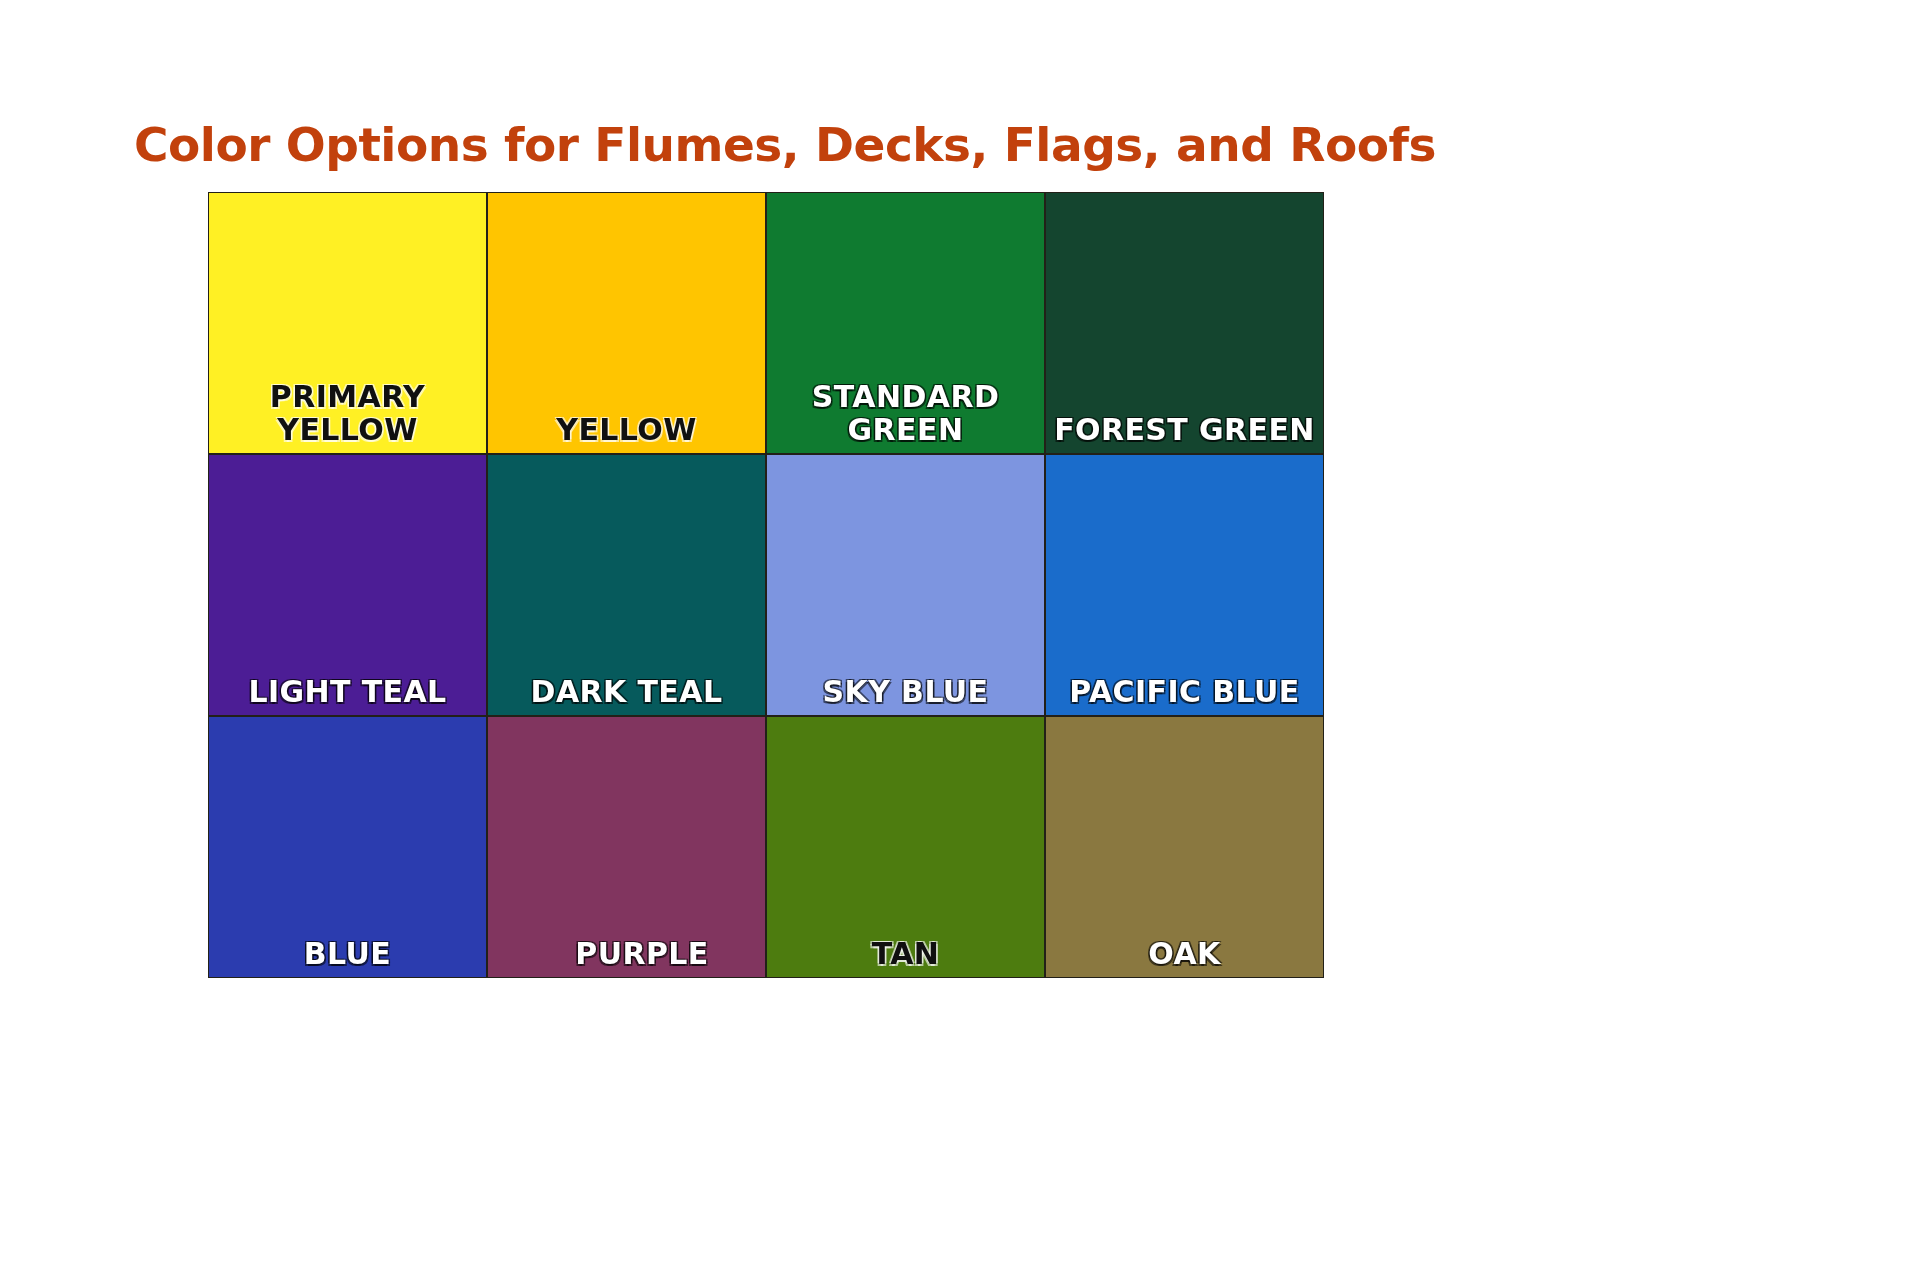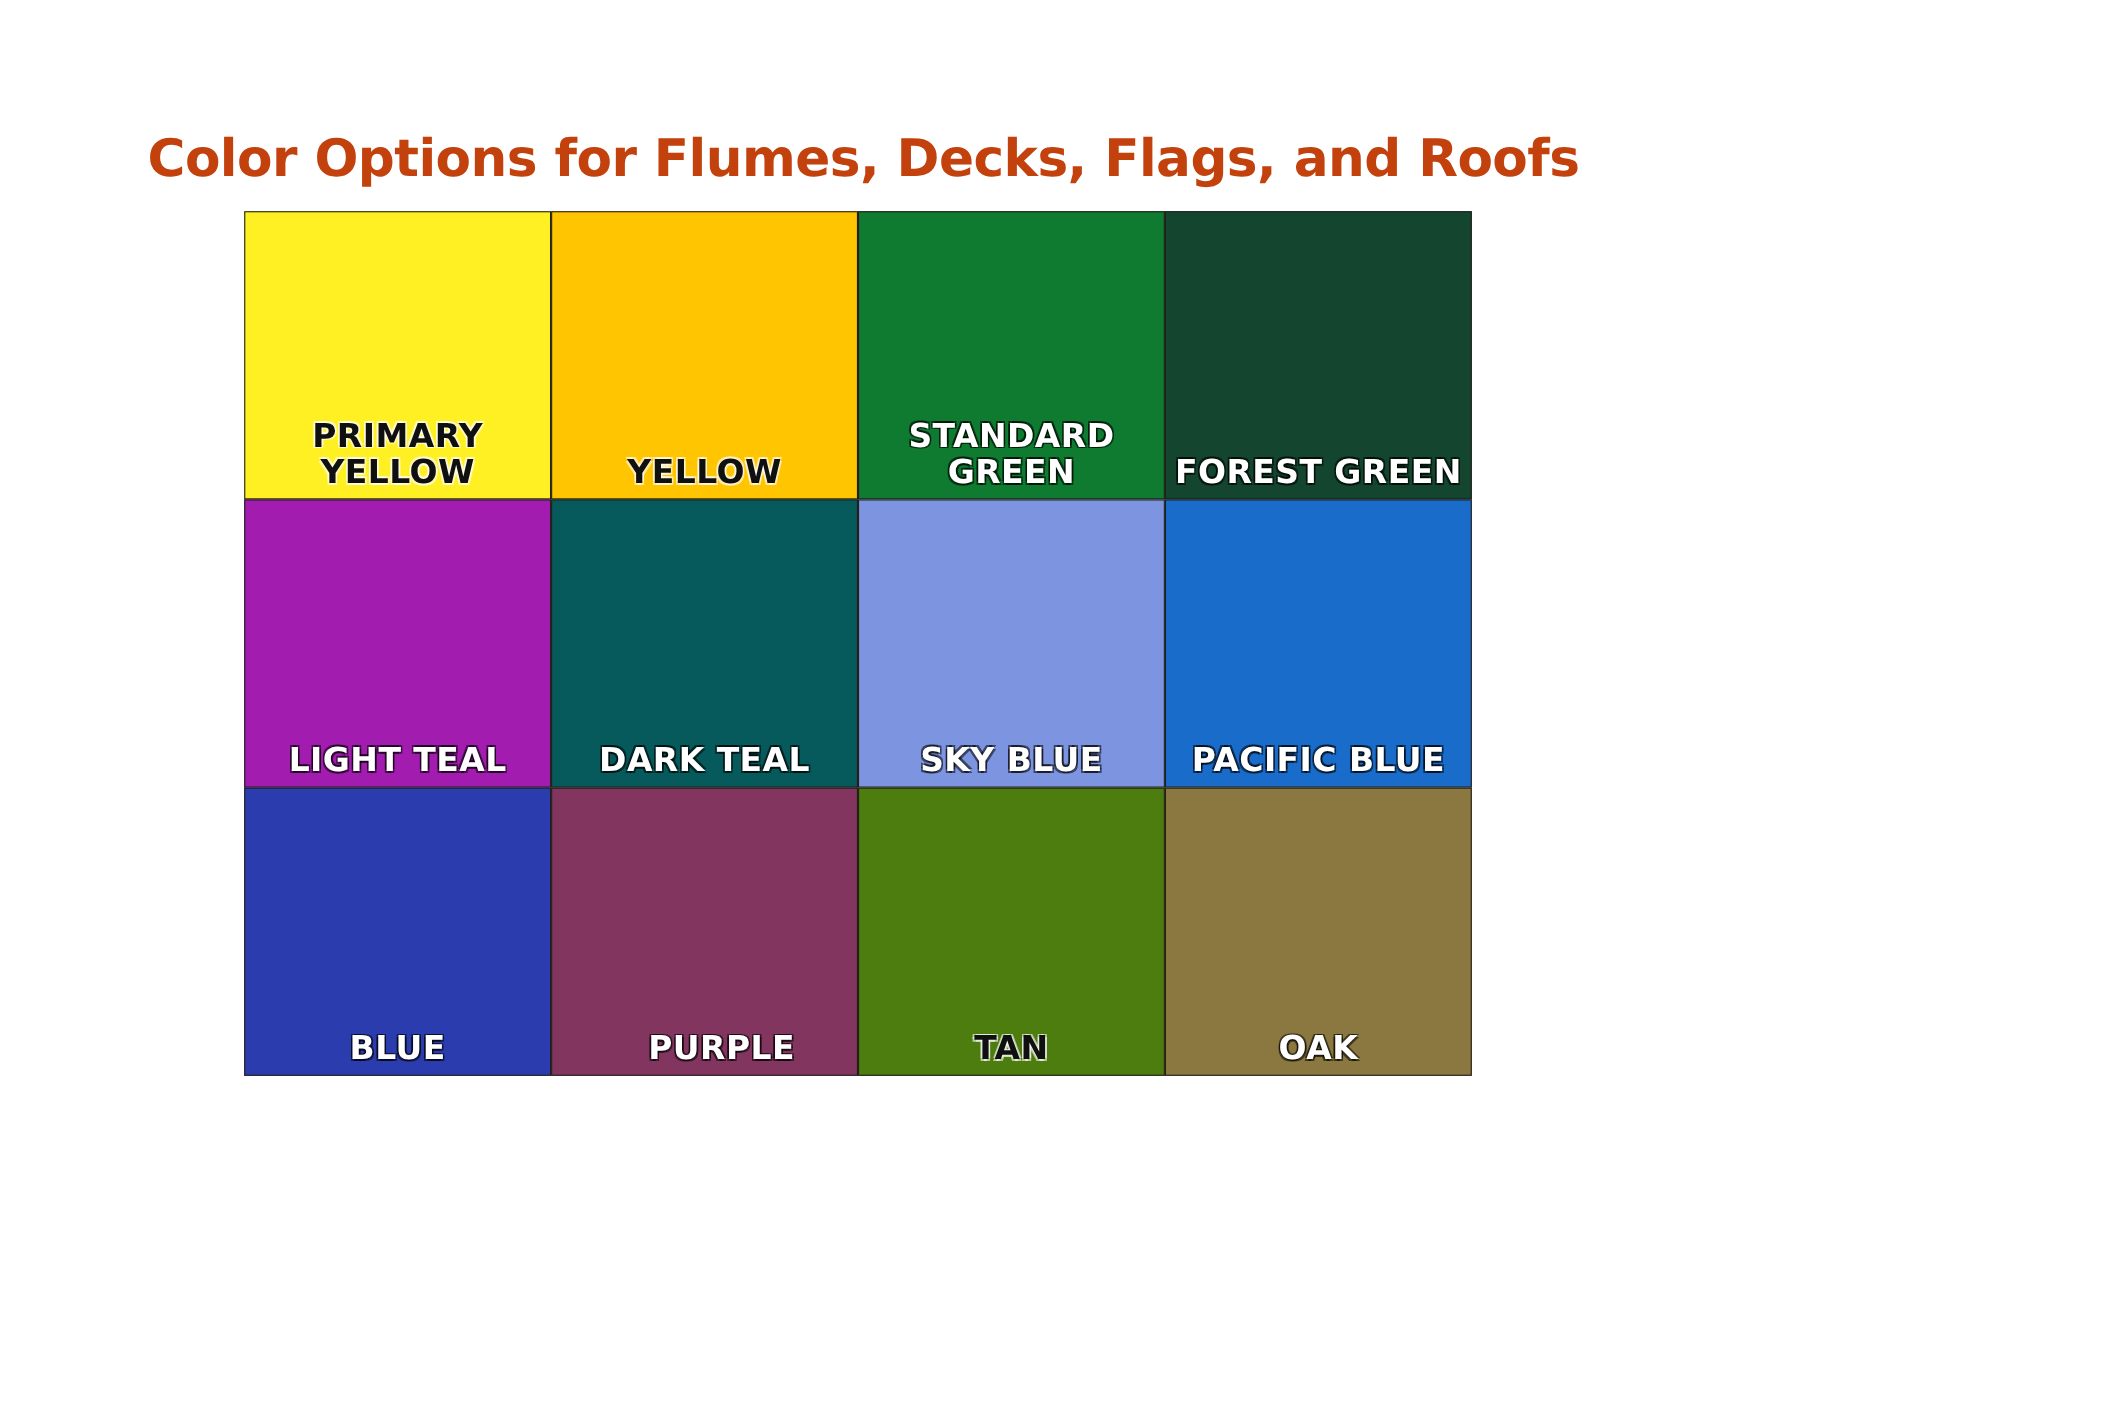--- a/index.html
+++ b/index.html
@@ -27,21 +27,21 @@
     font-size: 47px;
     letter-spacing: -0.5px;
     color: #c2410c;
     white-space: nowrap;
     transform: scaleX(1.0);
   }
 
   
   .grid {
     position: absolute;
-    left: 222px;
+    left: 208px;
     top: 192px;
     width: 1116px;
     height: 786px;
     display: grid;
     grid-template-columns: repeat(4, 1fr);
     grid-template-rows: repeat(3, 1fr);
   }
 
   .swatch {
     position: relative;
@@ -97,21 +97,21 @@
     <div class="swatch" style="background: rgb(255, 197, 0);">
       <span class="swatch-label label-dark">YELLOW</span>
     </div>
     <div class="swatch" style="background: rgb(15, 123, 48);">
       <span class="swatch-label label-light">STANDARD
 GREEN</span>
     </div>
     <div class="swatch" style="background: rgb(20, 69, 47);">
       <span class="swatch-label label-light">FOREST GREEN</span>
     </div>
-    <div class="swatch" style="background: #a21caf;">
+    <div class="swatch" style="background: #4c1d95;">
       <span class="swatch-label label-light">LIGHT TEAL</span>
     </div>
     <div class="swatch" style="background: rgb(6, 90, 92);">
       <span class="swatch-label label-light">DARK TEAL</span>
     </div>
     <div class="swatch" style="background: rgb(125, 149, 224);">
       <span class="swatch-label label-light">SKY BLUE</span>
     </div>
     <div class="swatch" style="background: rgb(26, 108, 203);">
       <span class="swatch-label label-light">PACIFIC BLUE</span>

